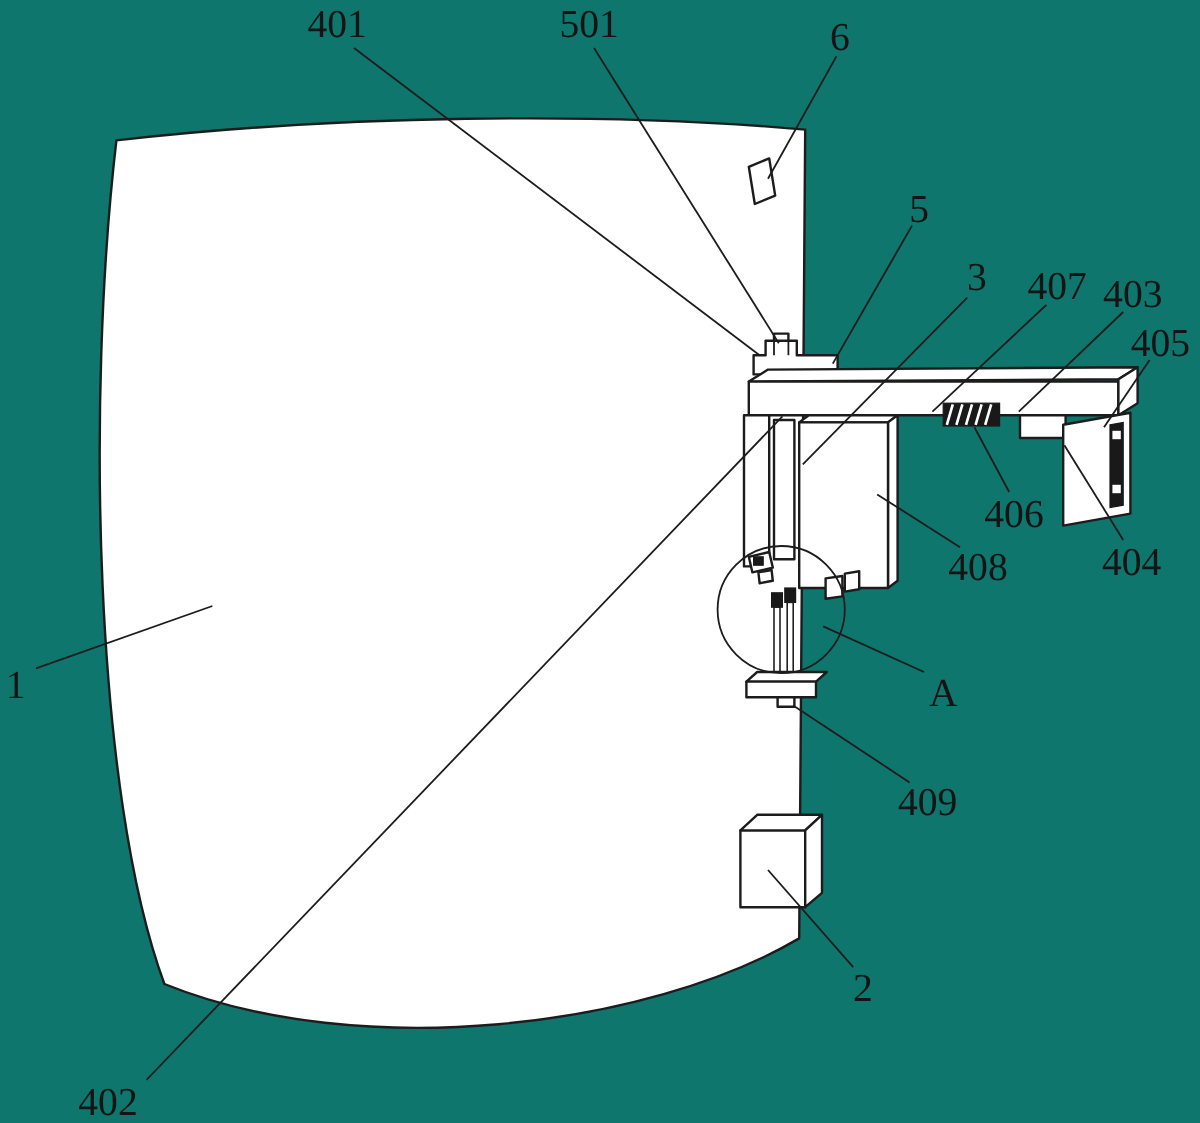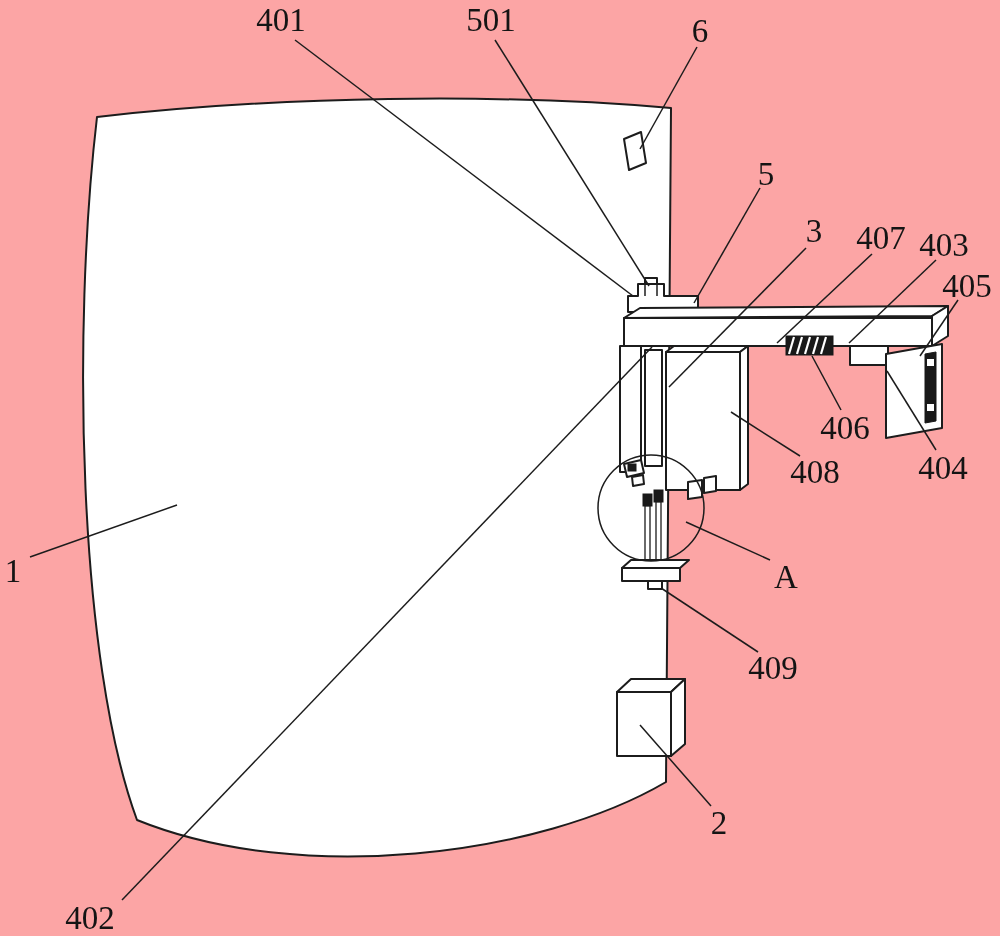--- a/index.html
+++ b/index.html
@@ -1,16 +1,16 @@
 <!DOCTYPE html>
 <html><head>
 <meta charset="utf-8">
 <style>
   html,body{margin:0;padding:0;background:#ffffff;width:1000px;height:936px;overflow:hidden}
-  .figure{position:relative;width:1000px;height:936px;background:#fca5a5}
+  .figure{position:relative;width:1000px;height:936px;background:#0f766e}
   svg{display:block}
   text.lbl{font-family:"Liberation Serif",serif;font-size:33px;fill:#141414;text-anchor:middle}
   .outline{fill:#ffffff;stroke:#1c1c1c;stroke-width:2;stroke-linejoin:round}
   .thin{fill:none;stroke:#1c1c1c;stroke-width:1.5}
   .thinfill{fill:#ffffff;stroke:#1c1c1c;stroke-width:1.3}
   .leader{stroke:#1c1c1c;stroke-width:1.5;fill:none}
   .dark{fill:#191919;stroke:#191919;stroke-width:1}
   .hatch{stroke:#ffffff;stroke-width:2.2}
 </style>
 </head>

